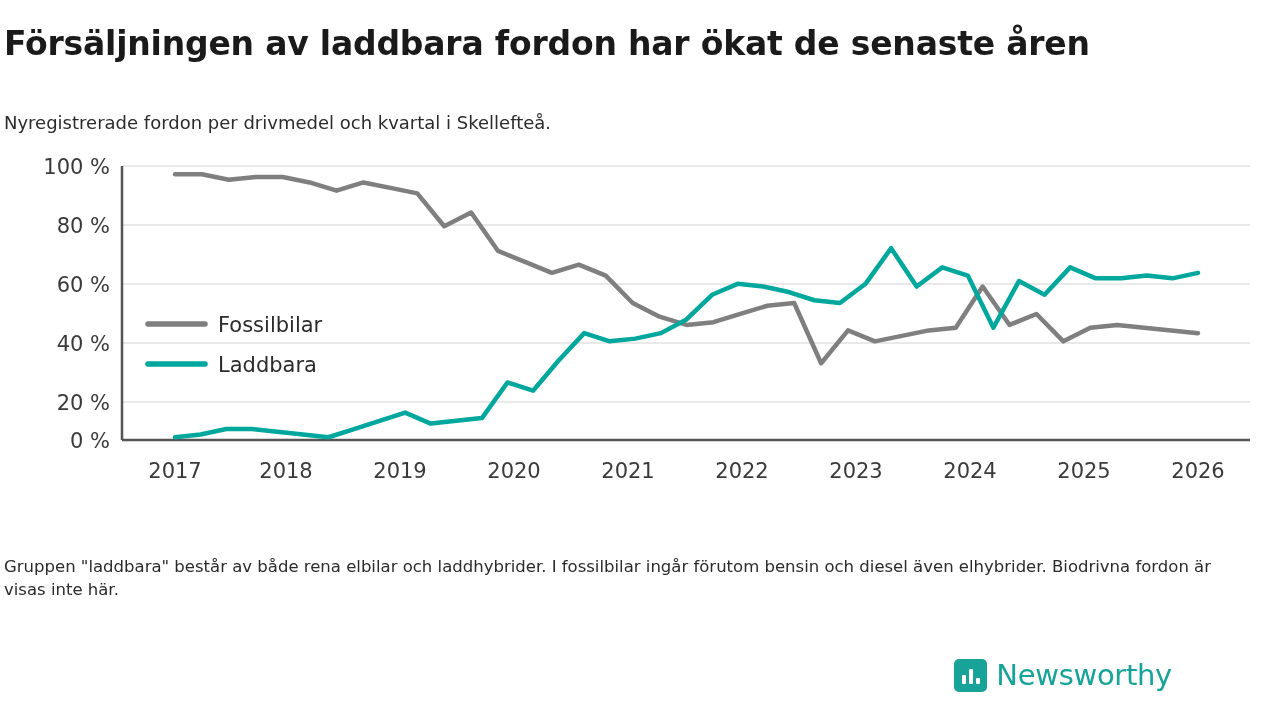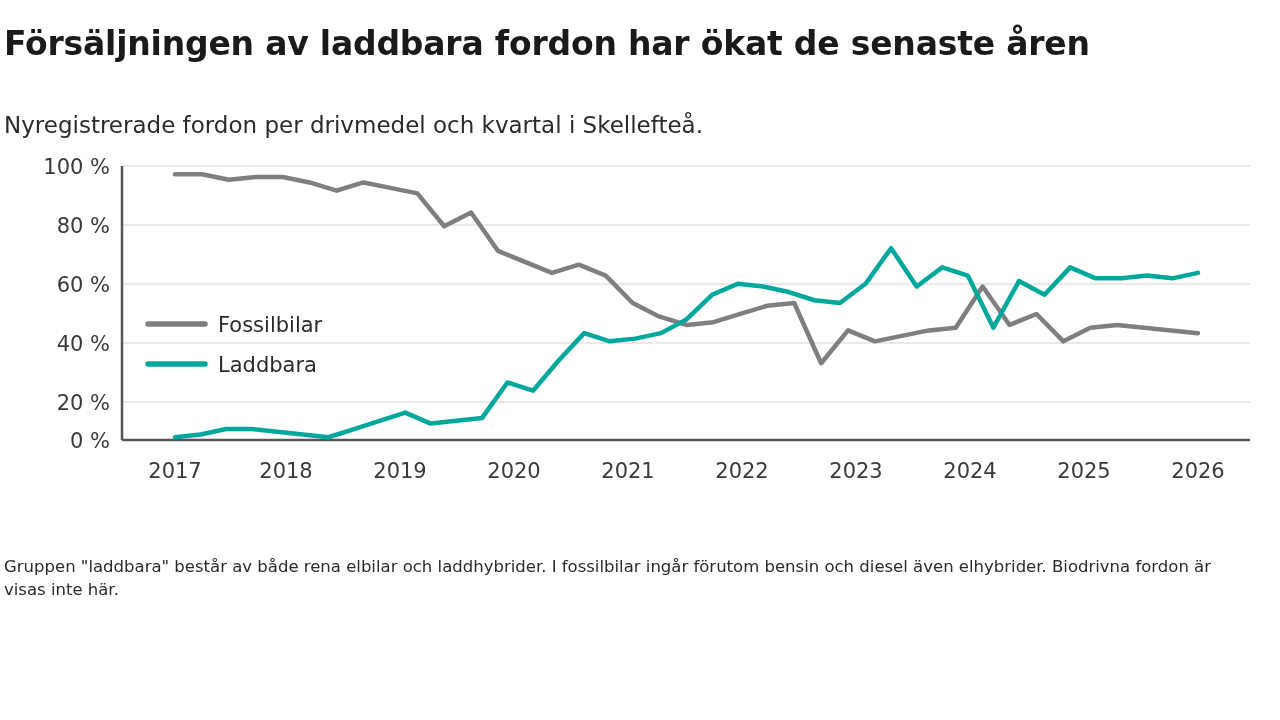--- a/index.html
+++ b/index.html
@@ -28,21 +28,21 @@
     font-size: 33px;
     font-weight: bold;
     letter-spacing: -0.2px;
     color: #1a1a1a;
     white-space: nowrap;
   }
   .subtitle {
     position: absolute;
     left: 4px;
     top: 112px;
-    font-size: 23px;
+    font-size: 18px;
     font-weight: normal;
     color: #2b2b2b;
     white-space: nowrap;
   }
   .chart-area {
     position: absolute;
     left: 0;
     top: 143px;
     width: 1280px;
     height: 350px;
@@ -154,14 +154,22 @@
         <line x1="148" y1="181" x2="205" y2="181" stroke="#7f7f7f" stroke-width="5.5" stroke-linecap="round"></line>
         <text class="legend-label" x="218" y="189">Fossilbilar</text>
         <line x1="148" y1="221" x2="205" y2="221" stroke="#00a79d" stroke-width="5.5" stroke-linecap="round"></line>
         <text class="legend-label" x="218" y="229">Laddbara</text>
       </g>
     </svg>
   </div>
 
   <div class="footnote">Gruppen "laddbara" består av både rena elbilar och laddhybrider. I fossilbilar ingår förutom bensin och diesel även elhybrider. Biodrivna fordon är visas inte här.</div>
 
+  <div class="brand">
+    <span class="brand-mark">
+        <i></i>
+        <i></i>
+        <i></i>
+      </span>
+    <span class="brand-name">Newsworthy</span>
+  </div>
 
 </div>
 
 </body></html>

